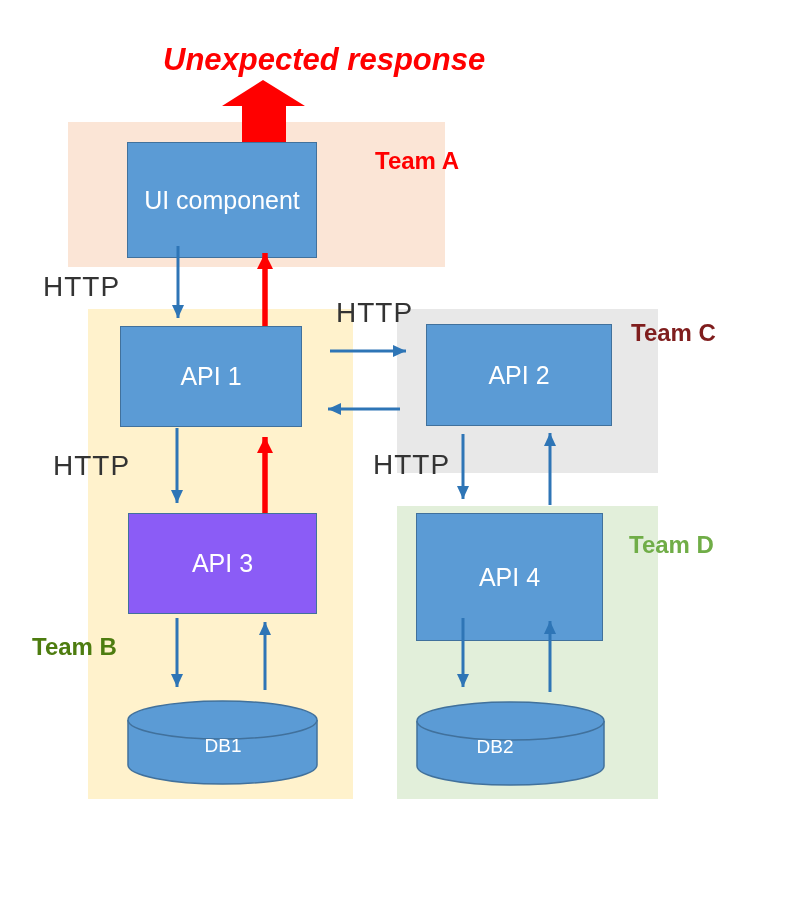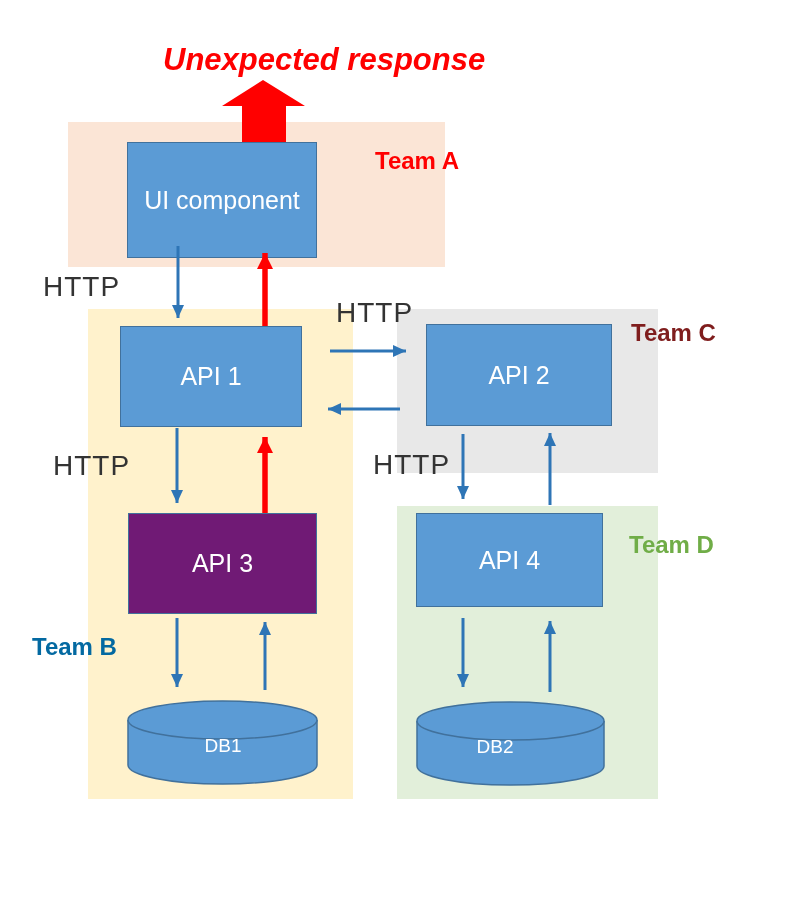--- a/index.html
+++ b/index.html
@@ -9,32 +9,32 @@
   
   .region{position:absolute;z-index:1;}
   .region-a{left:68px;top:122px;width:377px;height:145px;background:#FBE5D6;}
   .region-b{left:88px;top:309px;width:265px;height:490px;background:#FFF2CC;}
   .region-c{left:397px;top:309px;width:261px;height:164px;background:#E8E8E8;}
   .region-d{left:397px;top:506px;width:261px;height:293px;background:#E2EFDA;}
 
   
   .team-label{position:absolute;z-index:2;font-weight:bold;font-size:24px;line-height:1;white-space:nowrap;text-align:right;}
   .label-a{left:375px;top:149px;color:#FF0000;}
-  .label-b{left:32px;top:635px;color:#0369a1;}
+  .label-b{left:32px;top:635px;color:#4d7c0f;}
   .label-c{left:631px;top:321px;color:#7f1d1d;}
   .label-d{left:629px;top:533px;color:#70AD47;}
 
   
   .node{position:absolute;z-index:3;display:flex;align-items:center;justify-content:center;
         color:#ffffff;font-size:25px;background:#5B9BD5;border:1.5px solid #41719C;box-sizing:border-box;}
   .node-ui  {left:127px;top:142px;width:190px;height:116px;}
   .node-api1{left:120px;top:326px;width:182px;height:101px;}
   .node-api2{left:416px;top:324px;width:186px;height:102px;margin-left:10px;}
-  .node-api3{left:128px;top:513px;width:189px;height:101px;background:#701a75;}
-  .node-api4{left:416px;top:513px;width:187px;height:94px;}
+  .node-api3{left:128px;top:513px;width:189px;height:101px;background:#8b5cf6;}
+  .node-api4{left:416px;top:513px;width:187px;height:128px;}
 
   
   .db-svg{position:absolute;z-index:3;}
   .db-label{position:absolute;z-index:4;color:#ffffff;font-size:19px;line-height:1;white-space:nowrap;transform:translateX(-50%);}
   .db1-label{left:223px;top:736px;}
   .db2-label{left:495px;top:737px;}
 
   
   .arrows{position:absolute;left:0;top:0;z-index:5;pointer-events:none;}
 

